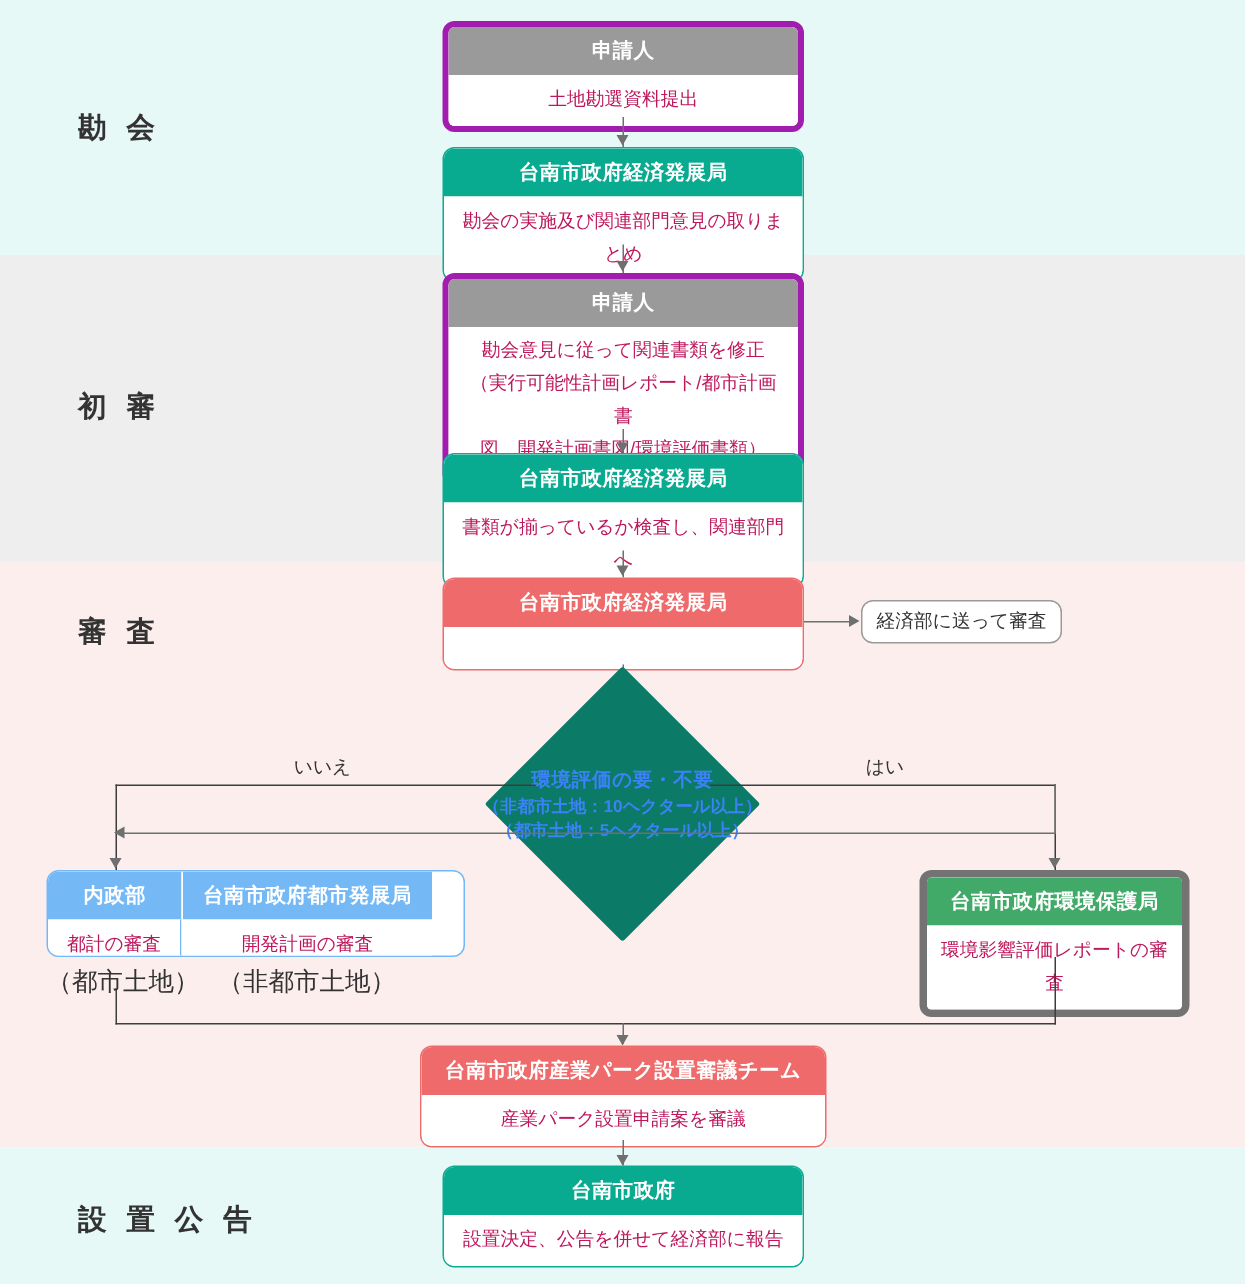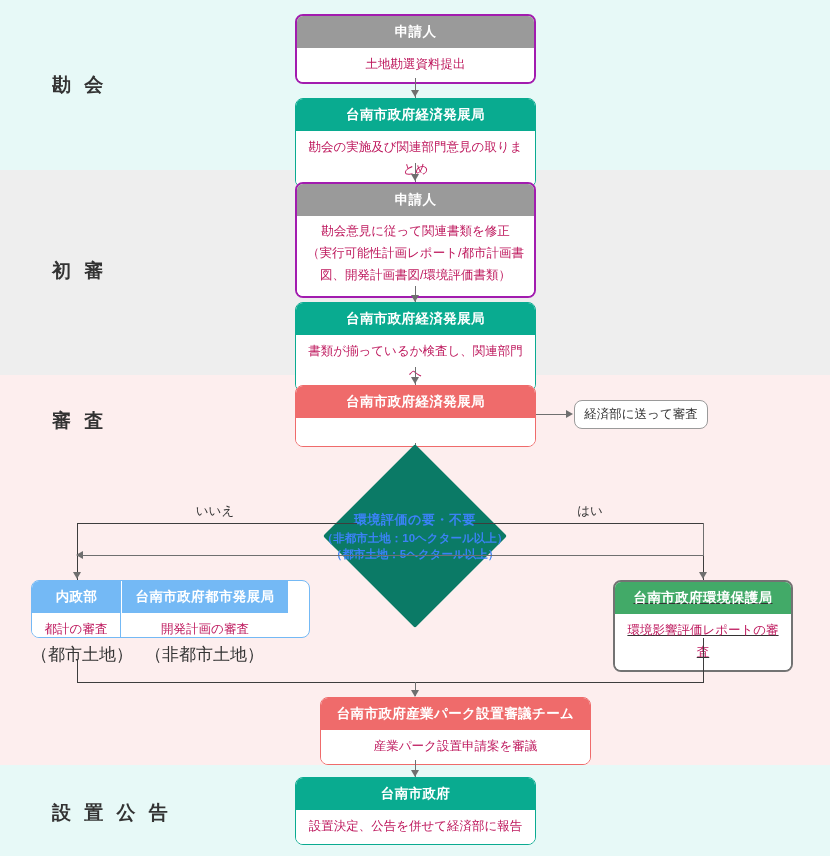--- a/index.html
+++ b/index.html
@@ -47,27 +47,27 @@
     letter-spacing: 0.4px;
   }
   .node .bdy {
     background: #ffffff;
     text-align: center;
     font-size: 12.5px;
     color: #be185d;
     line-height: 1.75;
     padding: 6px 8px;
   }
-  .node.gray  { border: 2px solid #a21caf; }
+  .node.gray  { border: 4px solid #a21caf; }
   .node.gray .hdr { background: #9a9a9a; }
   .node.teal  { border: 1px solid #0aab91; }
   .node.teal .hdr { background: #09ab90; }
   .node.red   { border: 1px solid #ef6b6b; }
   .node.red .hdr  { background: #ef6b6b; }
-  .node.green { border: 2px solid #737373; text-decoration: underline; }
+  .node.green { border: 5px solid #737373; }
   .node.green .hdr{ background: #42aa68; }
   .node.blue  { border: 1px solid #74b9f5; }
   .node.blue .hdr { background: #74b9f5; }
 
   
   .node.split { display: flex; }
   .node.split .col { display: flex; flex-direction: column; }
   .node.split .col + .col { border-left: 1px solid #ffffff; }
   .node.split .col .hdr { flex: 0 0 auto; }
   .node.split .col .bdy { flex: 1 1 auto; display:flex; align-items:center; justify-content:center; }
@@ -245,21 +245,21 @@
     <div class="hdr">台南市政府環境保護局</div>
     <div class="bdy">環境影響評価レポートの審査</div>
   </div>
 
   <div class="ln v dark" style="left:77px;  top:660px; height:23px;"></div>
   <div class="ln v dark" style="left:703px; top:638px; height:45px;"></div>
   <div class="ln h dark" style="left:77px;  top:682px; width:627px;"></div>
   <div class="ln v" style="left:415px; top:682px; height:14px;"></div>
   <div class="arrow-down" style="left:410.5px; top:690px;"></div>
 
-  <div class="node red" style="left:280px; top:697px; width:271px;margin-left:40px;">
+  <div class="node red" style="left:280px; top:697px; width:271px;">
     <div class="hdr">台南市政府産業パーク設置審議チーム</div>
     <div class="bdy">産業パーク設置申請案を審議</div>
   </div>
 
   <div class="ln v" style="left:415px; top:760px; height:17px;"></div>
   <div class="arrow-down" style="left:410.5px; top:770px;"></div>
 
   <div class="node teal" style="left:295px; top:777px; width:241px;">
     <div class="hdr">台南市政府</div>
     <div class="bdy">設置決定、公告を併せて経済部に報告</div>

